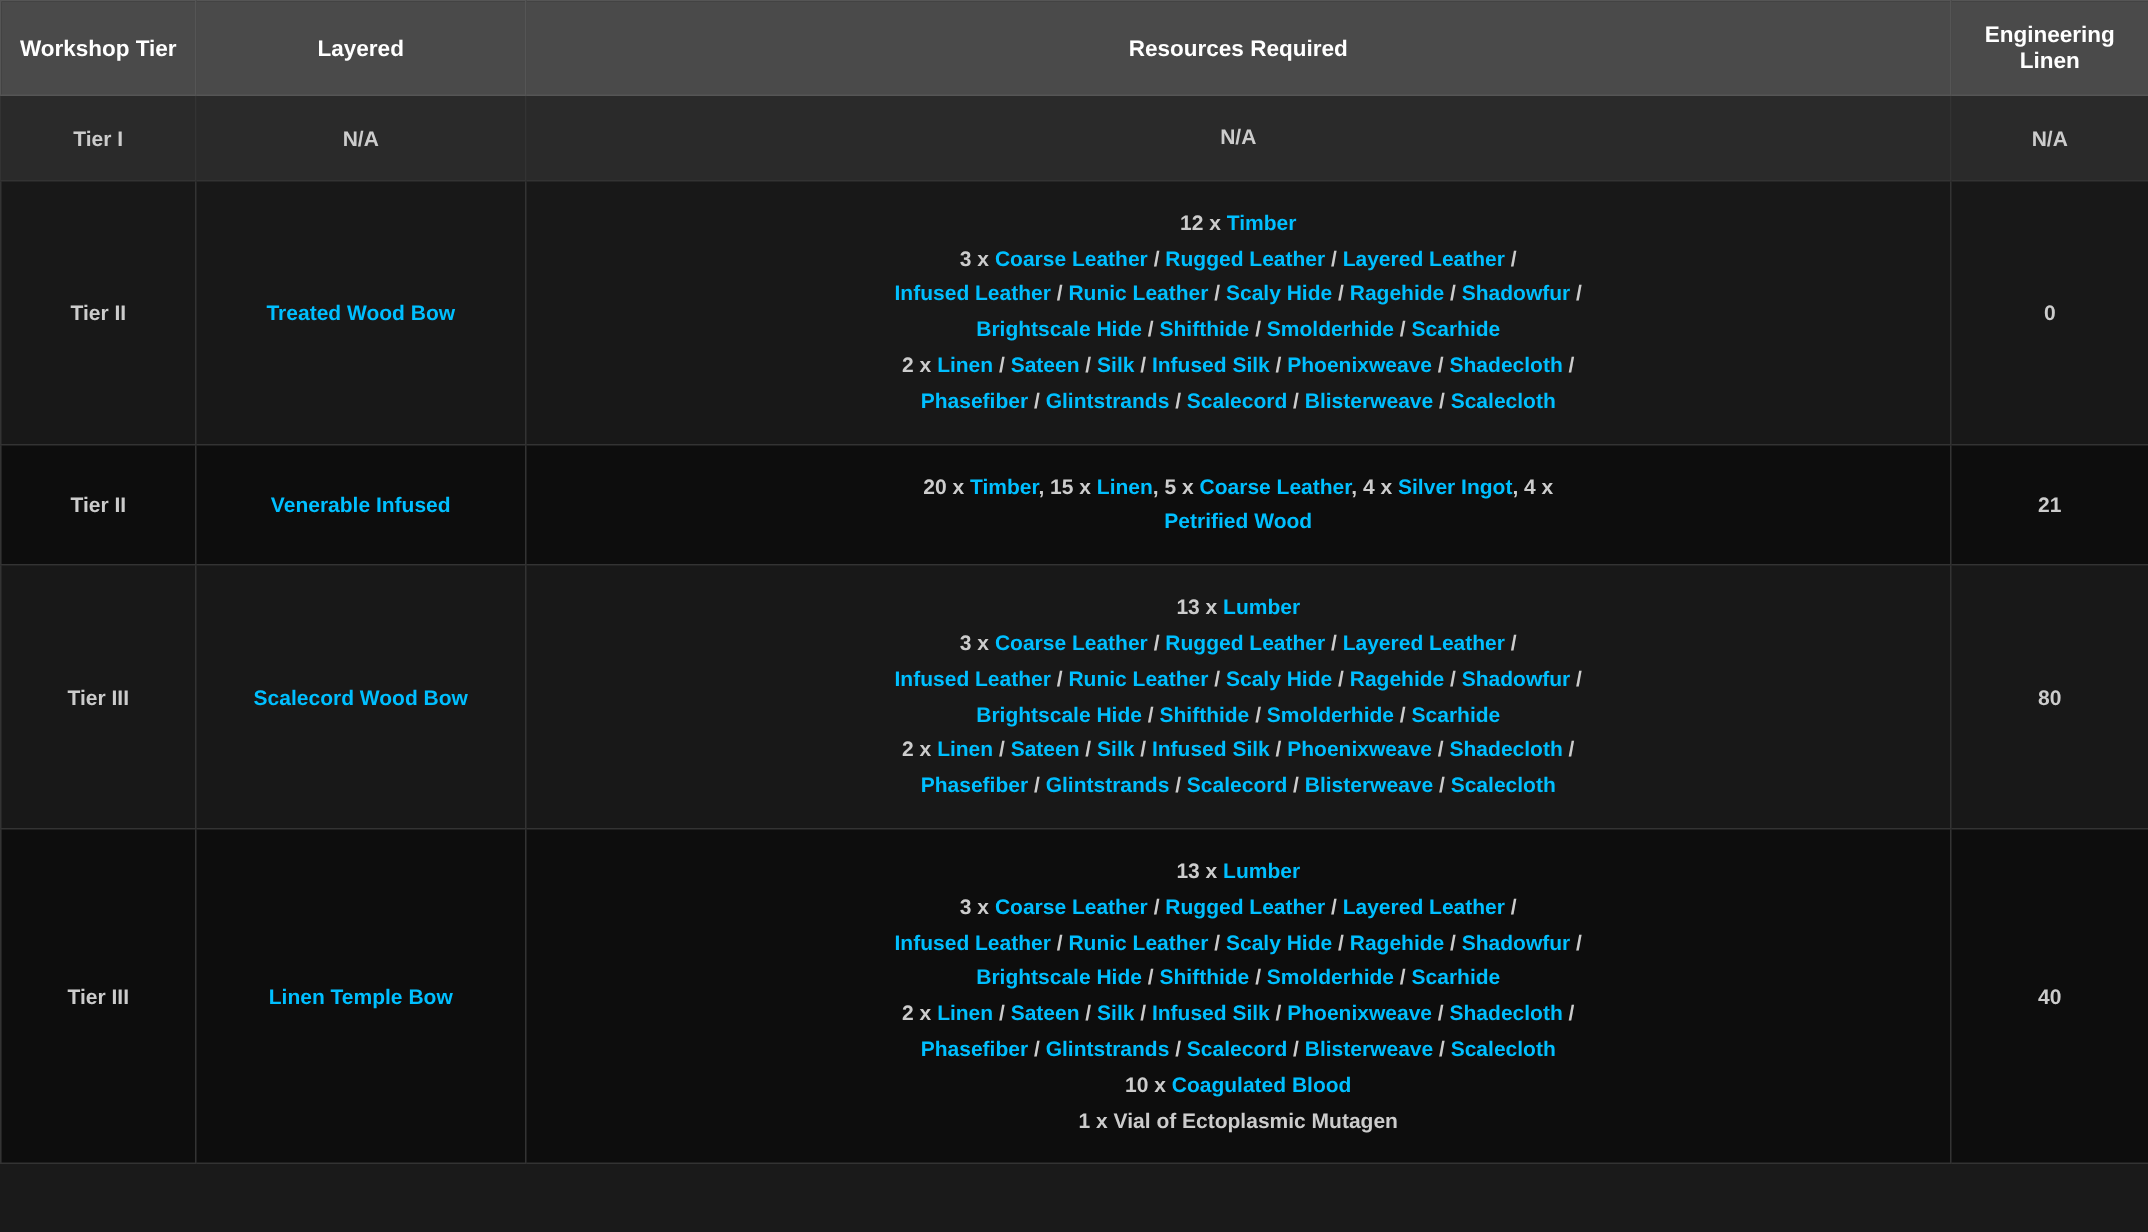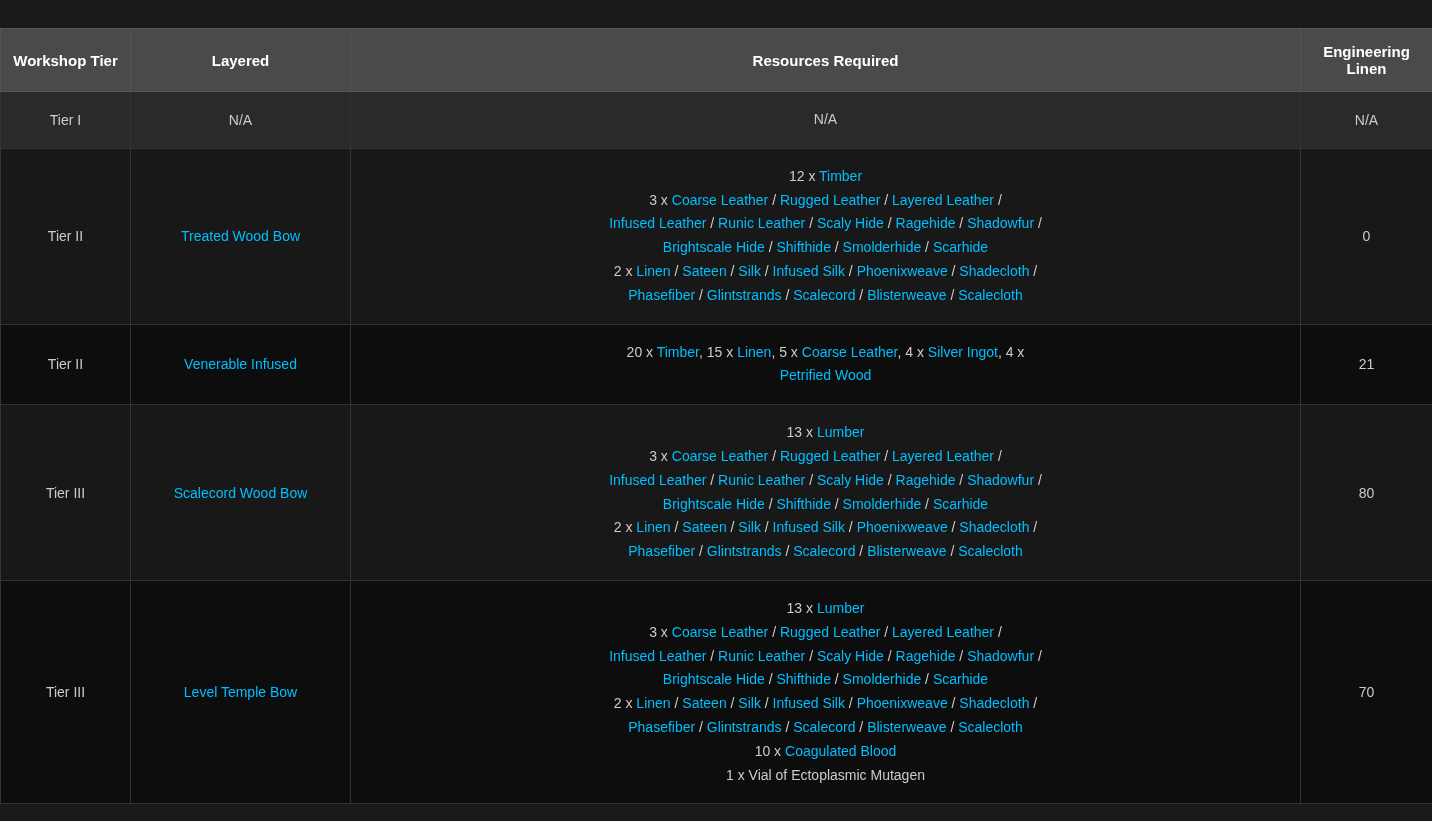--- a/index.html
+++ b/index.html
@@ -5,21 +5,20 @@
     * { box-sizing: border-box; margin: 0; padding: 0; }
     body {
       background: #1a1a1a;
       font-family: Arial, sans-serif;
       color: #ffffff;
     }
     table {
       width: 1432px;
       border-collapse: collapse;
       table-layout: fixed;
-      margin-top: 28px;
     }
     col.col-tier { width: 130px; }
     col.col-weapon { width: 220px; }
     col.col-resources { width: 950px; }
     col.col-eng { width: 132px; }
 
     thead tr th {
       background: #4a4a4a;
       color: #ffffff;
       font-weight: bold;
@@ -29,20 +28,21 @@
       border: 1px solid #555;
     }
 
     tbody tr td {
       padding: 16px 12px;
       text-align: center;
       vertical-align: middle;
       border: 1px solid #333;
       font-size: 14px;
       color: #cccccc;
+      font-weight: bold;
     }
 
     tbody tr:nth-child(odd) td {
       background: #0d0d0d;
     }
     tbody tr:nth-child(even) td {
       background: #181818;
     }
 
     
@@ -98,18 +98,18 @@
         <td>21</td>
       </tr>
       <tr>
         <td>Tier III</td>
         <td><span class="cyan">Scalecord Wood Bow</span></td>
         <td class="resources-cell">13 x <span class="cyan">Lumber</span><br>3 x <span class="cyan">Coarse Leather</span> / <span class="cyan">Rugged Leather</span> / <span class="cyan">Layered Leather</span> /<br><span class="cyan">Infused Leather</span> / <span class="cyan">Runic Leather</span> / <span class="cyan">Scaly Hide</span> / <span class="cyan">Ragehide</span> / <span class="cyan">Shadowfur</span> /<br><span class="cyan">Brightscale Hide</span> / <span class="cyan">Shifthide</span> / <span class="cyan">Smolderhide</span> / <span class="cyan">Scarhide</span><br>2 x <span class="cyan">Linen</span> / <span class="cyan">Sateen</span> / <span class="cyan">Silk</span> / <span class="cyan">Infused Silk</span> / <span class="cyan">Phoenixweave</span> / <span class="cyan">Shadecloth</span> /<br><span class="cyan">Phasefiber</span> / <span class="cyan">Glintstrands</span> / <span class="cyan">Scalecord</span> / <span class="cyan">Blisterweave</span> / <span class="cyan">Scalecloth</span></td>
         <td>80</td>
       </tr>
       <tr>
         <td>Tier III</td>
-        <td><span class="cyan">Level Temple Bow</span></td>
+        <td><span class="cyan">Linen Temple Bow</span></td>
         <td class="resources-cell">13 x <span class="cyan">Lumber</span><br>3 x <span class="cyan">Coarse Leather</span> / <span class="cyan">Rugged Leather</span> / <span class="cyan">Layered Leather</span> /<br><span class="cyan">Infused Leather</span> / <span class="cyan">Runic Leather</span> / <span class="cyan">Scaly Hide</span> / <span class="cyan">Ragehide</span> / <span class="cyan">Shadowfur</span> /<br><span class="cyan">Brightscale Hide</span> / <span class="cyan">Shifthide</span> / <span class="cyan">Smolderhide</span> / <span class="cyan">Scarhide</span><br>2 x <span class="cyan">Linen</span> / <span class="cyan">Sateen</span> / <span class="cyan">Silk</span> / <span class="cyan">Infused Silk</span> / <span class="cyan">Phoenixweave</span> / <span class="cyan">Shadecloth</span> /<br><span class="cyan">Phasefiber</span> / <span class="cyan">Glintstrands</span> / <span class="cyan">Scalecord</span> / <span class="cyan">Blisterweave</span> / <span class="cyan">Scalecloth</span><br>10 x <span class="cyan">Coagulated Blood</span><br>1 x Vial of Ectoplasmic Mutagen</td>
-        <td>70</td>
+        <td>40</td>
       </tr>
     </tbody>
 </table>
 
 </body></html>

